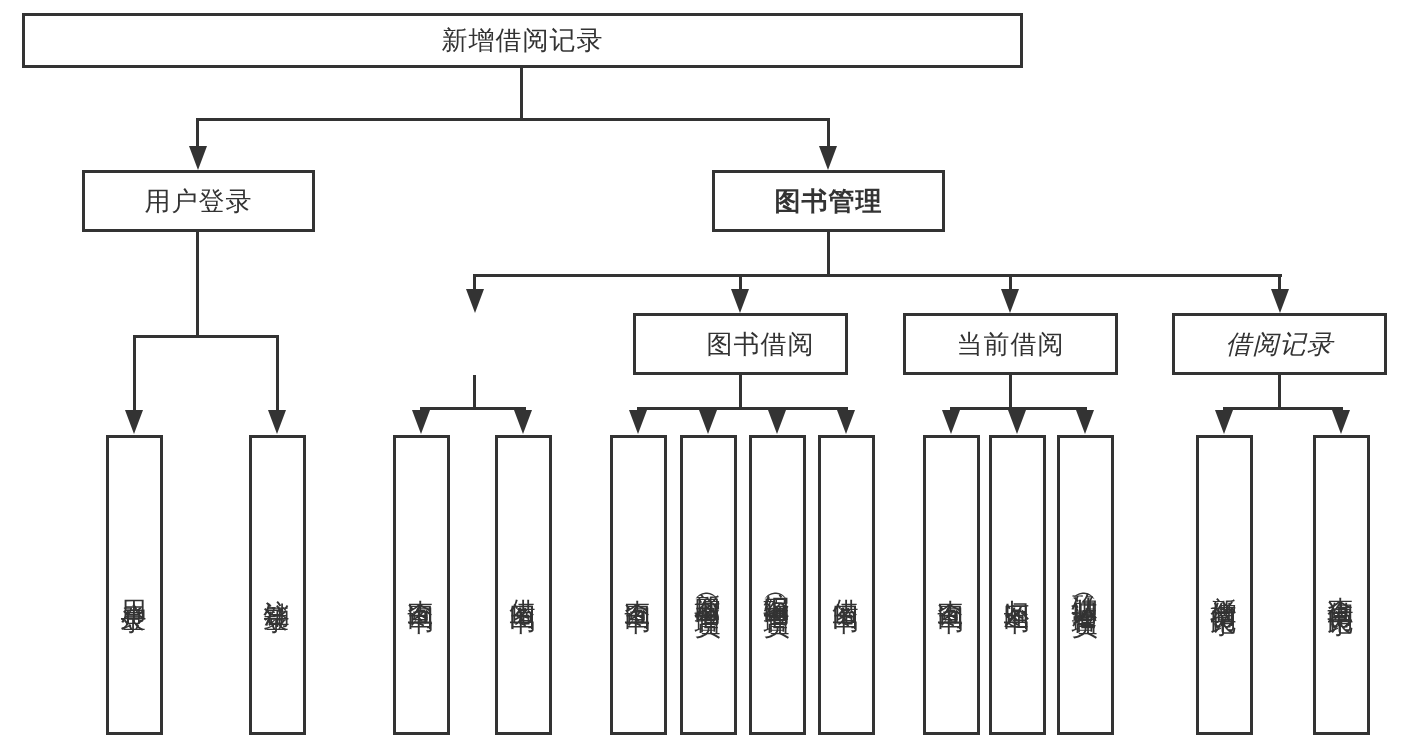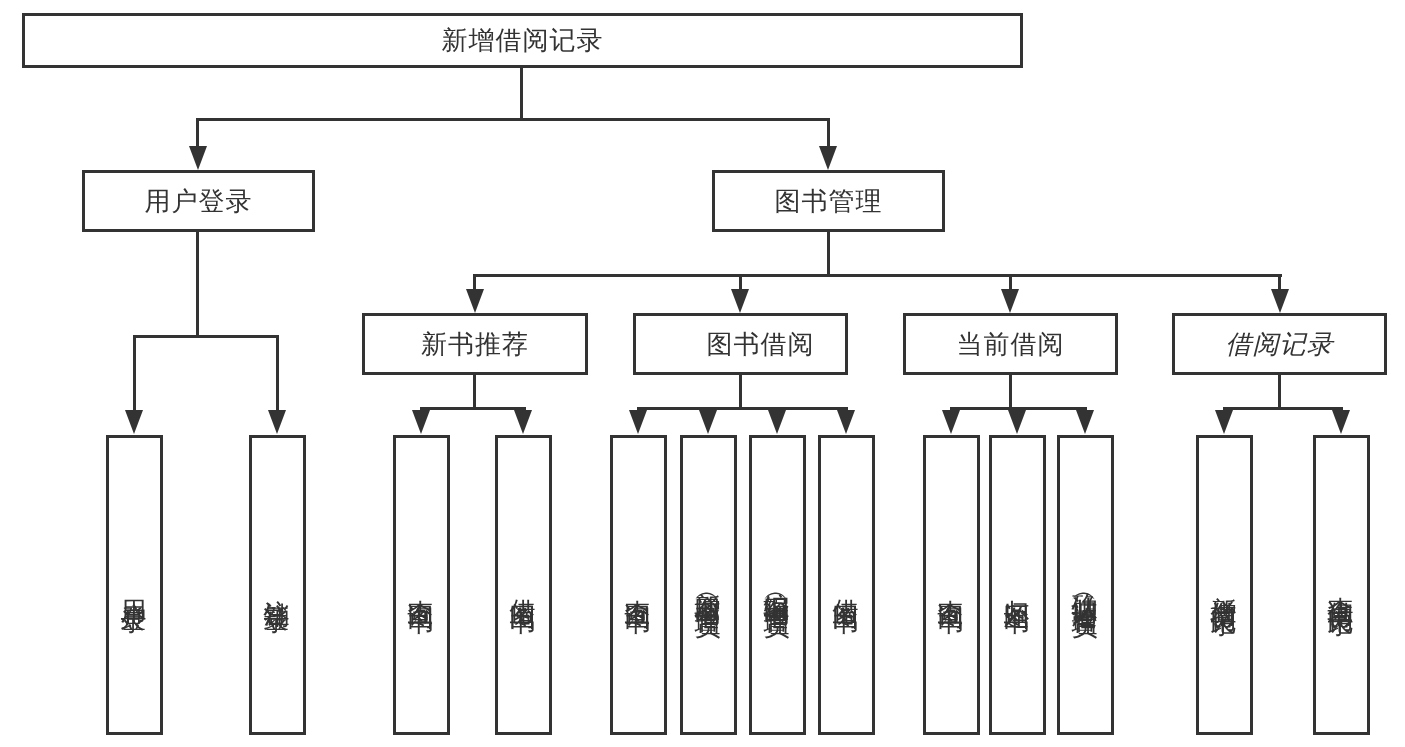--- a/index.html
+++ b/index.html
@@ -28,27 +28,24 @@
 
 <div id="stage">
 
   <div class="box" style="left:22px;top:13px;width:1001px;height:55px;">
       <span>新增借阅记录</span>
     </div>
 
   <div class="box" style="left:82px;top:170px;width:233px;height:62px;">
       <span>用户登录</span>
     </div>
-  <div class="box" style="left:712px;top:170px;width:233px;height:62px;">
+  <div class="box" style="left:712px;top:170px;width:233px;height:62px;font-weight:bold;">
       <span>图书管理</span>
     </div>
 
-  <div class="box" style="left:362px;top:313px;width:226px;height:62px;">
-      <span>新书推荐</span>
-    </div>
   <div class="box" style="left:633px;top:313px;width:215px;height:62px;padding-left:40px;">
       <span>图书借阅</span>
     </div>
   <div class="box" style="left:903px;top:313px;width:215px;height:62px;">
       <span>当前借阅</span>
     </div>
   <div class="box" style="left:1172px;top:313px;width:215px;height:62px;font-style:italic;">
       <span>借阅记录</span>
     </div>
 

